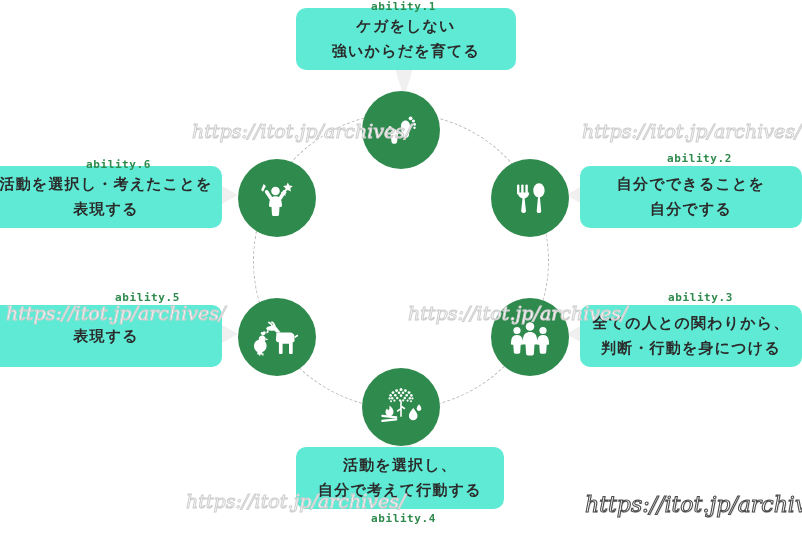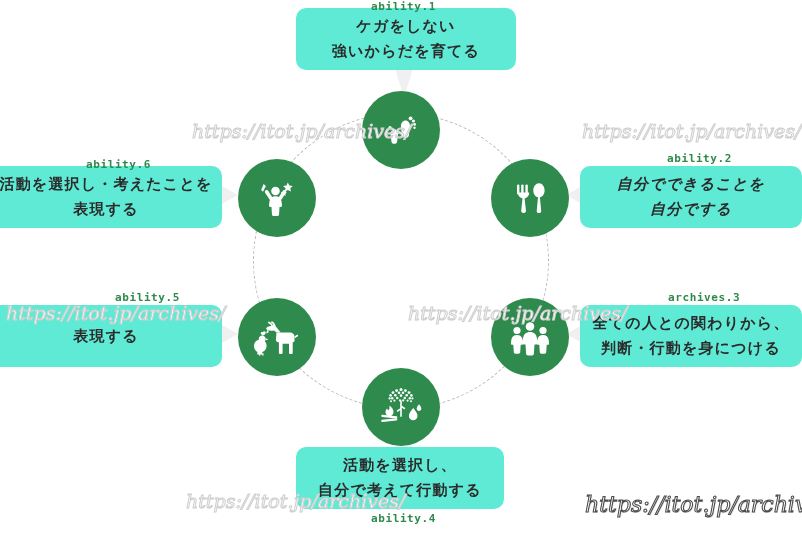--- a/index.html
+++ b/index.html
@@ -103,21 +103,21 @@
   .box-1 { left: 296px; top: 8px; width: 220px; height: 62px; }
   .lbl-1 { left: 371px; top: 0px; }
   .tail-1 {
     left: 395px; top: 69px;
     border-left: 9px solid transparent;
     border-right: 9px solid transparent;
     border-top: 28px solid #f0f0f0;
   }
 
   
-  .box-2 { left: 580px; top: 166px; width: 222px; height: 62px; font-style: italic; }
+  .box-2 { left: 580px; top: 166px; width: 222px; height: 62px; }
   .lbl-2 { left: 651px; top: 152px; margin-left: 16px; }
   .tail-2 {
     left: 566px; top: 186px;
     border-top: 9px solid transparent;
     border-bottom: 9px solid transparent;
     border-right: 16px solid #f0f0f0;
   }
 
   
   .box-3 { left: 580px; top: 305px; width: 222px; height: 62px; }
@@ -208,21 +208,21 @@
   <div class="callout box-2">
     <div class="text">自分でできることを
 自分でする</div>
   </div>
   <div class="ab-label lbl-2">ability.2</div>
 
   <div class="callout box-3">
     <div class="text">全ての人との関わりから、
 判断・行動を身につける</div>
   </div>
-  <div class="ab-label lbl-3">archives.3</div>
+  <div class="ab-label lbl-3">ability.3</div>
 
   <div class="callout box-4">
     <div class="text">活動を選択し、
 自分で考えて行動する</div>
   </div>
   <div class="ab-label lbl-4">ability.4</div>
 
   <div class="callout box-5">
     <div class="text">表現する</div>
   </div>

